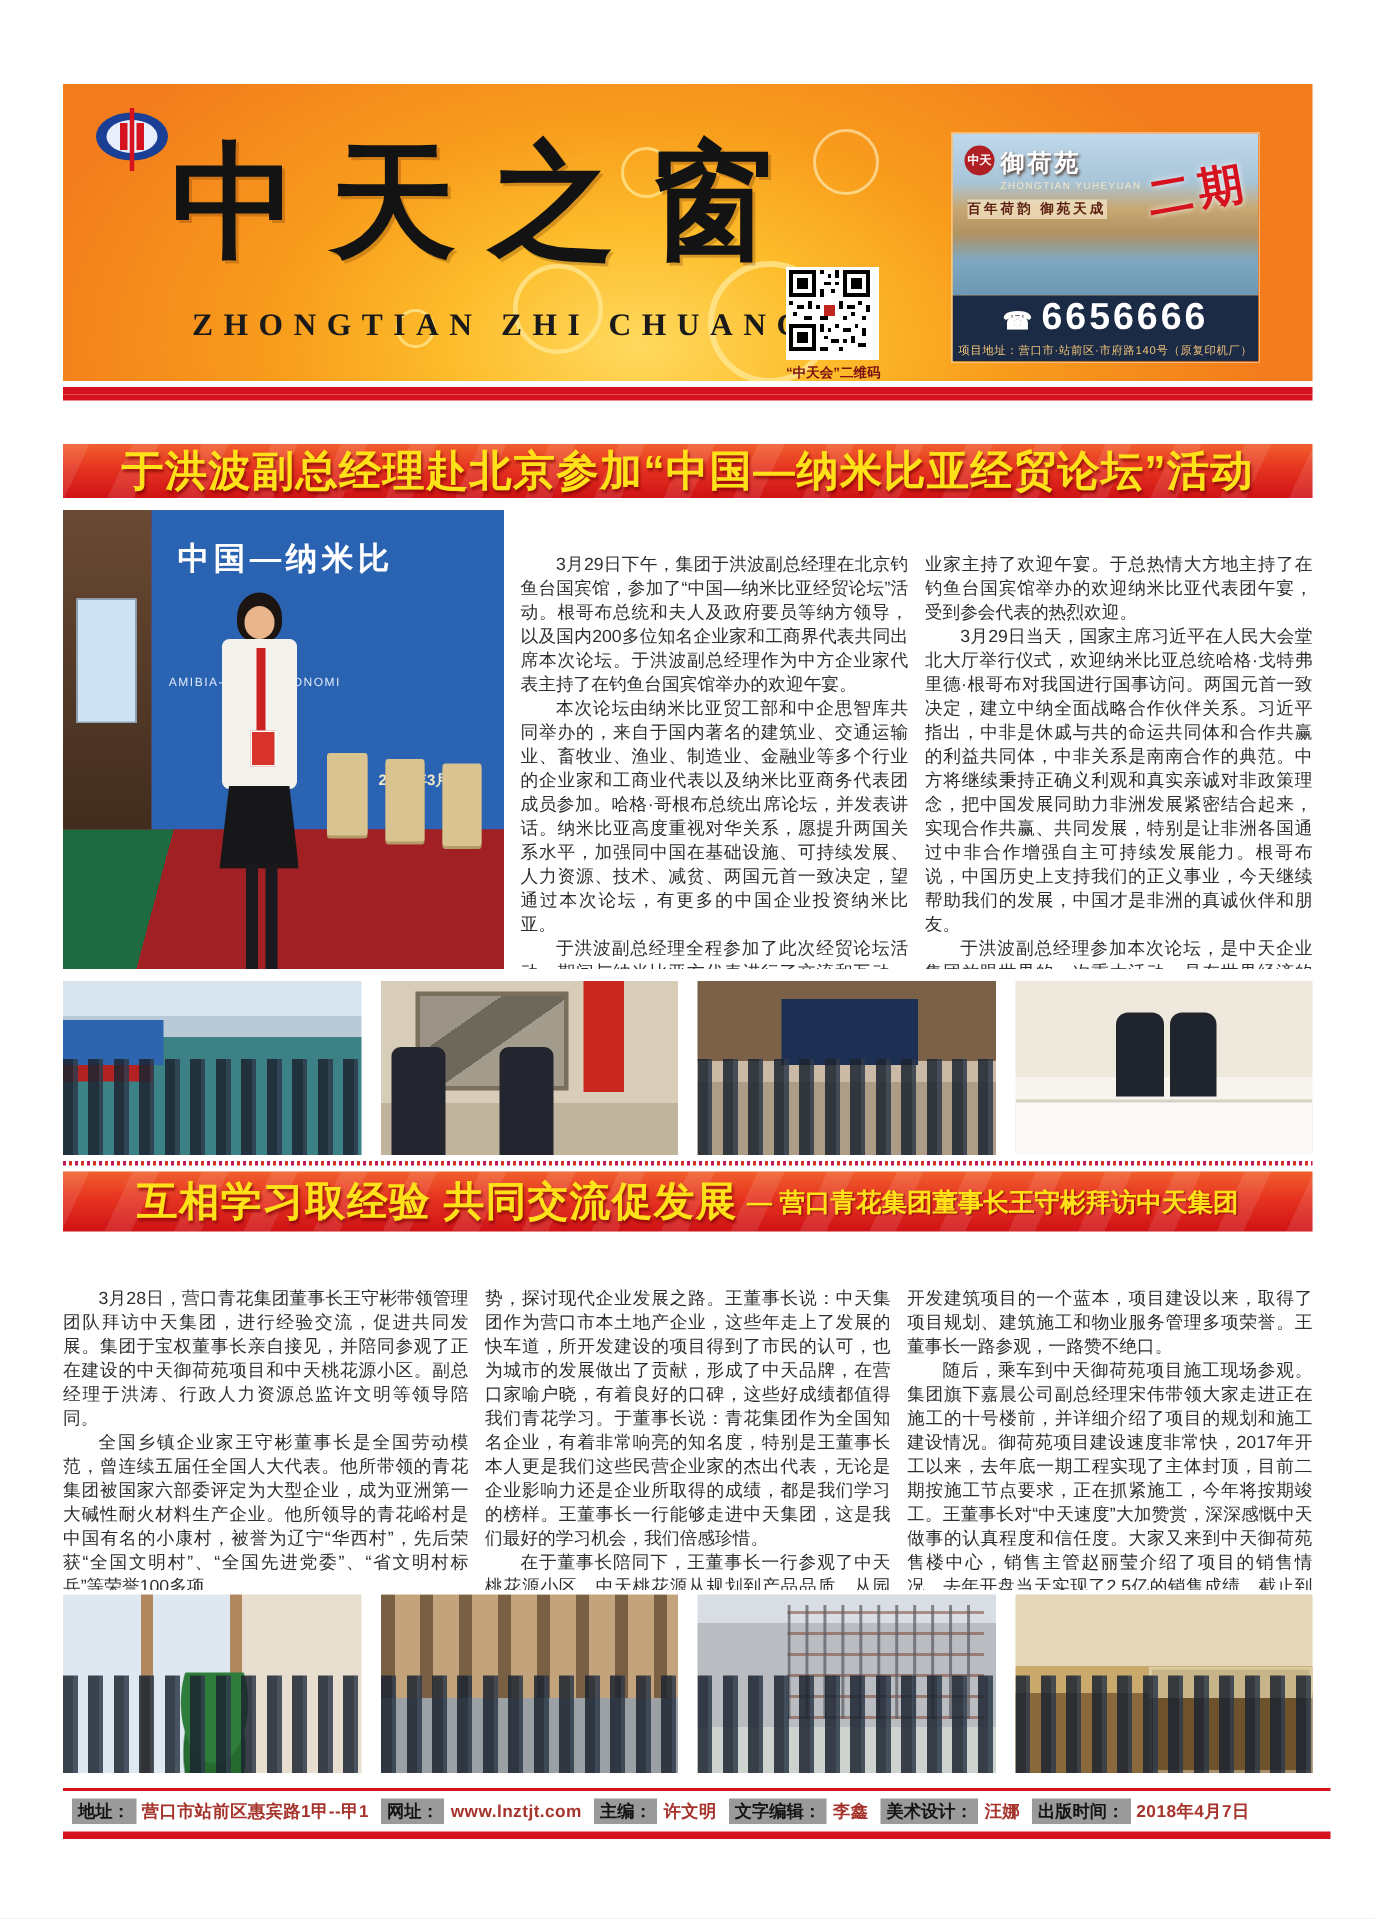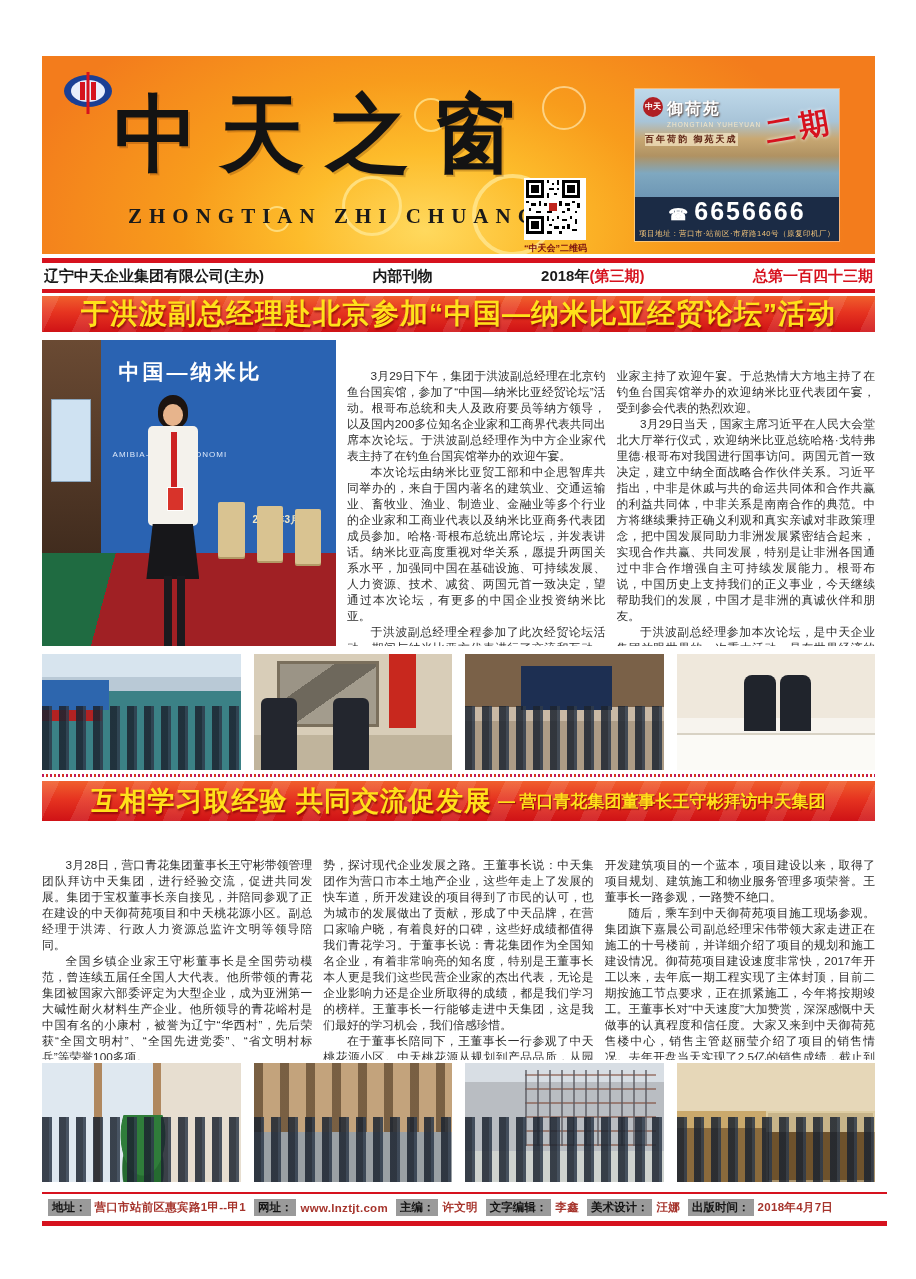--- a/index.html
+++ b/index.html
@@ -233,29 +233,20 @@
       </div>
       <div class="ad-footer">
         <div class="ad-phone"><span class="phone-icon">☎</span><span>6656666</span></div>
         <div class="ad-address">项目地址：营口市·站前区·市府路140号（原复印机厂）</div>
       </div>
     </div>
   </header>
 
   <div class="infobar">
     <div class="rule-a"></div>
-    <div class="info-row">
-      <span>辽宁中天企业集团有限公司(主办)</span>
-        <span class="sp"></span>
-      <span>内部刊物</span>
-        <span class="sp"></span>
-      <span><span>2018年</span><span class="red">(第三期)</span></span>
-        <span class="sp"></span>
-      <span class="red">总第一百四十三期</span>
-    </div>
     <div class="rule-b"></div>
   </div>
 
   <div class="headline headline1">
     <span class="h-main">于洪波副总经理赴北京参加“中国—纳米比亚经贸论坛”活动</span>
   </div>
 
   <section class="article article1">
     <div class="main-photo">
       <div class="mp-left"></div>

